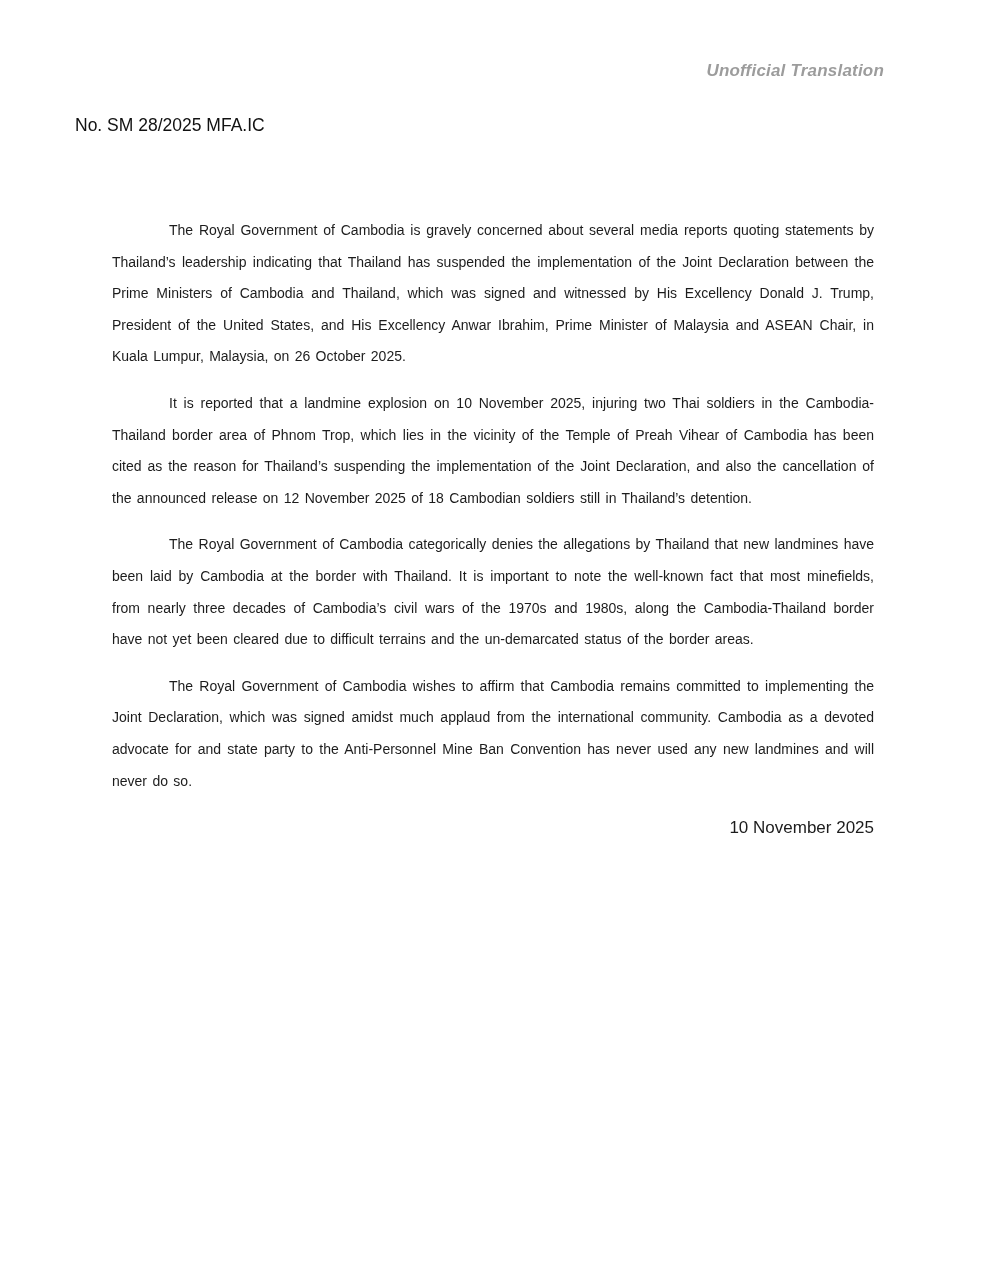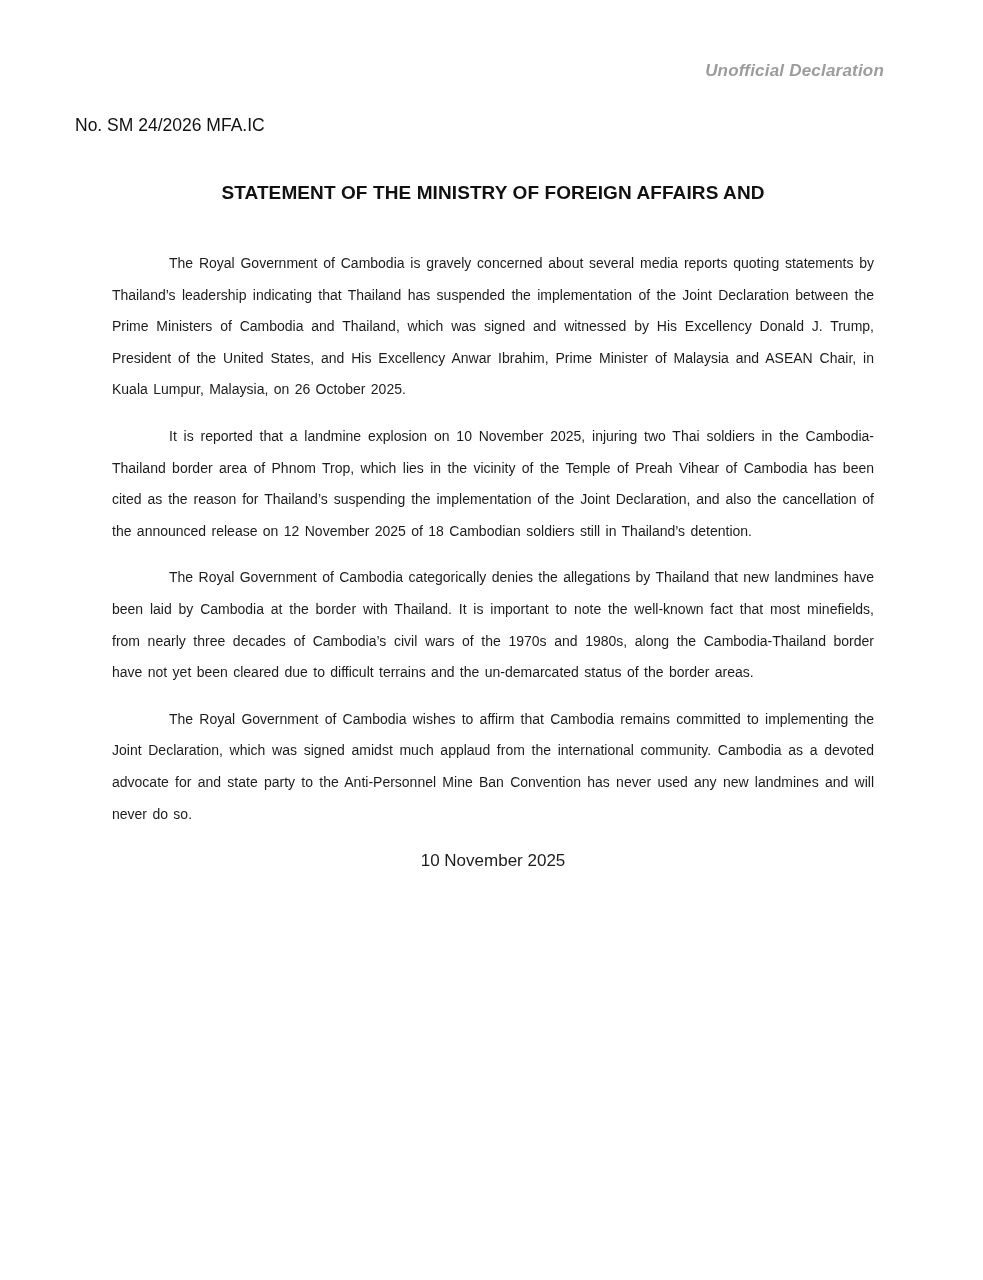--- a/index.html
+++ b/index.html
@@ -48,39 +48,38 @@
   }
   .body-text p {
     text-align: justify;
     text-indent: 57px;
     font-size: 14px;
     line-height: 31.6px;
     margin-bottom: 15px;
     word-spacing: 1.5px;
   }
   .doc-date {
-    text-align: center;
+    text-align: right;
     font-size: 17px;
     line-height: 31.6px;
     margin-top: 5px;
   }
 </style>
 </head>
 <body>
 
 <div class="page">
 
-  <div class="watermark">Unofficial Declaration</div>
+  <div class="watermark">Unofficial Translation</div>
 
-  <div class="ref-number">No. SM 24/2026 MFA.IC</div>
+  <div class="ref-number">No. SM 28/2025 MFA.IC</div>
 
   <div class="content">
 
     <div class="doc-title">
-      <div>STATEMENT OF THE MINISTRY OF FOREIGN AFFAIRS AND</div>
     </div>
 
     <div class="body-text">
       <p>The Royal Government of Cambodia is gravely concerned about several media reports quoting statements by Thailand’s leadership indicating that Thailand has suspended the implementation of the Joint Declaration between the Prime Ministers of Cambodia and Thailand, which was signed and witnessed by His Excellency Donald J. Trump, President of the United States, and His Excellency Anwar Ibrahim, Prime Minister of Malaysia and ASEAN Chair, in Kuala Lumpur, Malaysia, on 26 October 2025.</p>
       <p>It is reported that a landmine explosion on 10 November 2025, injuring two Thai soldiers in the Cambodia-Thailand border area of Phnom Trop, which lies in the vicinity of the Temple of Preah Vihear of Cambodia has been cited as the reason for Thailand’s suspending the implementation of the Joint Declaration, and also the cancellation of the announced release on 12 November 2025 of 18 Cambodian soldiers still in Thailand’s detention.</p>
       <p>The Royal Government of Cambodia categorically denies the allegations by Thailand that new landmines have been laid by Cambodia at the border with Thailand. It is important to note the well-known fact that most minefields, from nearly three decades of Cambodia’s civil wars of the 1970s and 1980s, along the Cambodia-Thailand border have not yet been cleared due to difficult terrains and the un-demarcated status of the border areas.</p>
       <p>The Royal Government of Cambodia wishes to affirm that Cambodia remains committed to implementing the Joint Declaration, which was signed amidst much applaud from the international community. Cambodia as a devoted advocate for and state party to the Anti-Personnel Mine Ban Convention has never used any new landmines and will never do so.</p>
     </div>
 
     <div class="doc-date">10 November 2025</div>

